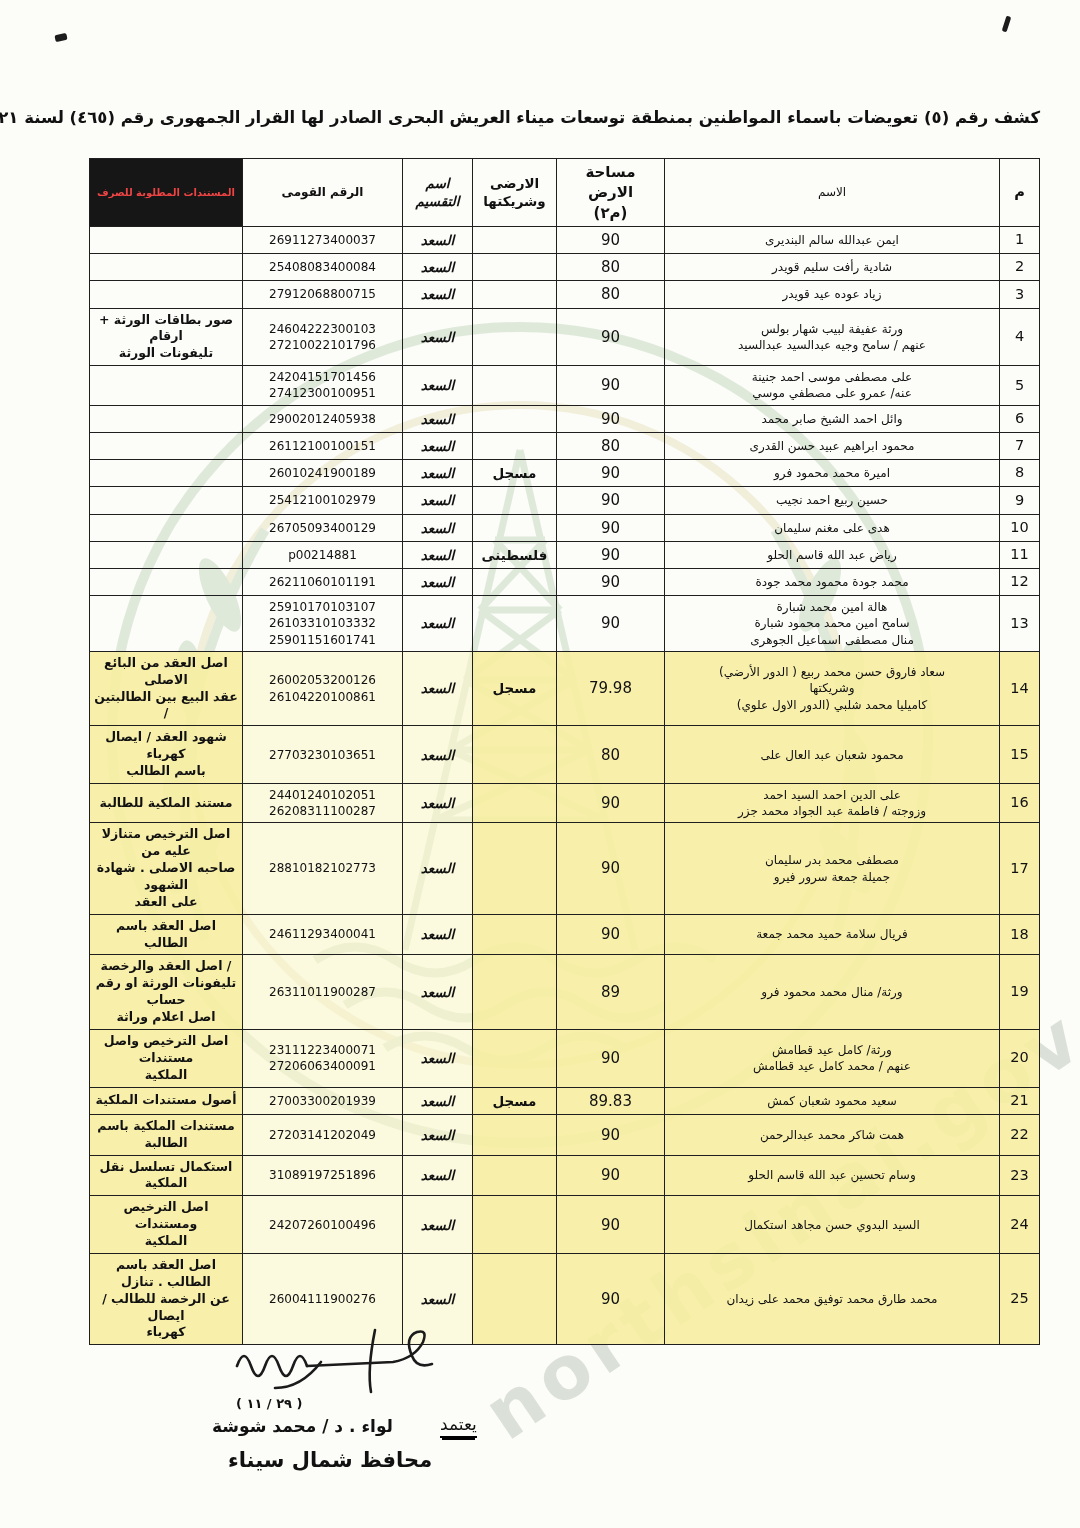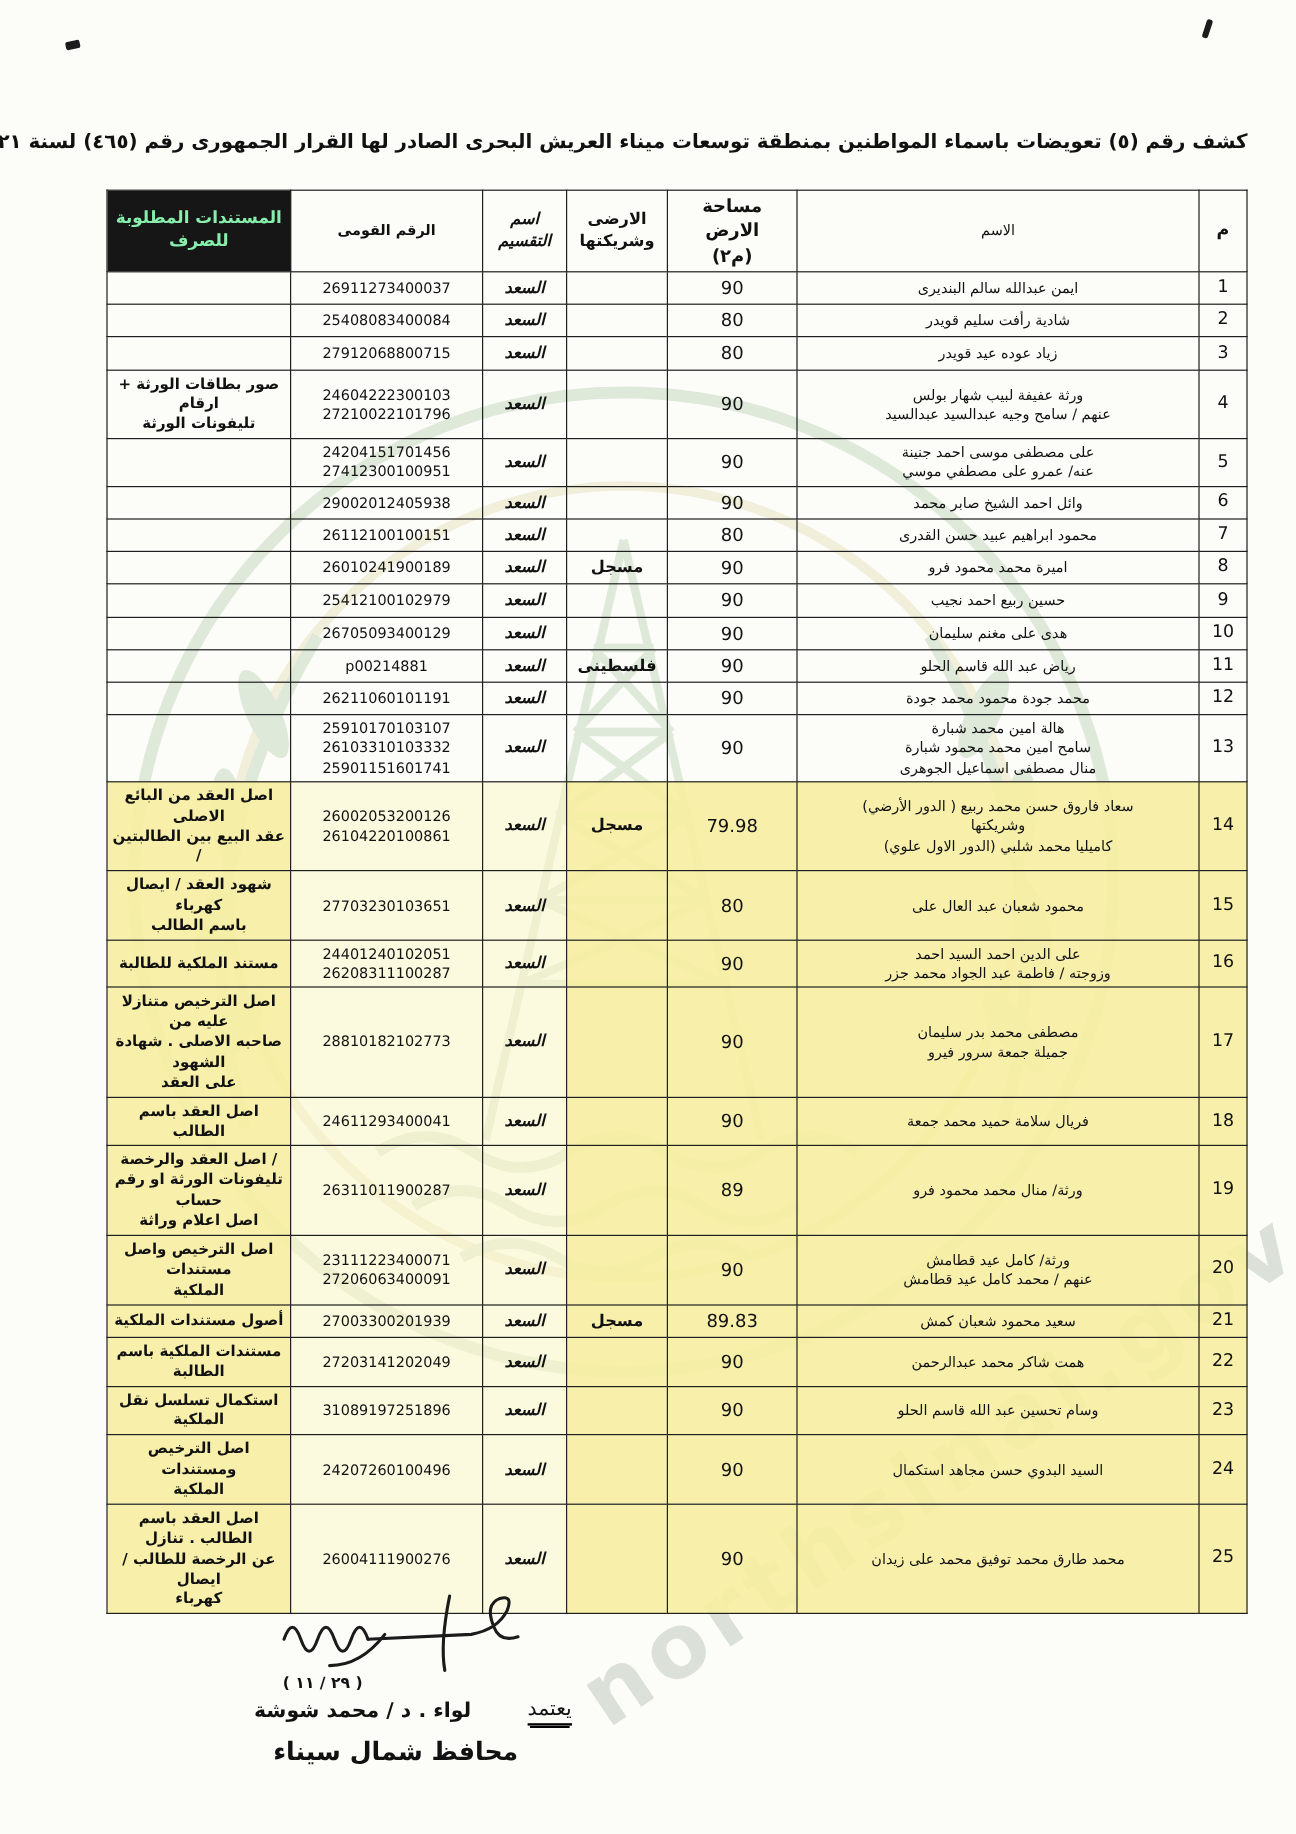--- a/index.html
+++ b/index.html
@@ -56,21 +56,21 @@
   }
   table.main th, table.main td {
     border:1.5px solid #1f1f1f;
     padding:3px 4px;
     vertical-align:middle;
     text-align:center;
     white-space:pre-line;
     line-height:1.35;
   }
   thead th { font-weight:bold; font-size:14.5px; height:58px; background:transparent; }
-  th.h-docs { background:#161616; color:#86efac; font-size:14px; }
+  th.h-docs { background:#161616; color:#ef4444; font-size:10px; }
   .c-num  { width:40px;  font-size:14.5px; }
   .c-name { width:335px; font-weight:normal; font-size:12px; }
   .c-area { width:108px; font-size:15px; }
   .c-reg  { width:84px;  font-weight:bold; font-size:13.5px; }
   .c-div  { width:70px;  font-weight:bold; font-size:13.5px;font-style:italic; }
   .c-id   { width:160px; font-size:12px; direction:ltr; }
   .c-docs { width:153px; font-weight:600; font-size:12.5px; }
   tr.hl .c-name, tr.hl .c-area, tr.hl .c-reg, tr.hl .c-docs, tr.hl .c-num {
     background:rgba(247,238,158,0.88);
   }

